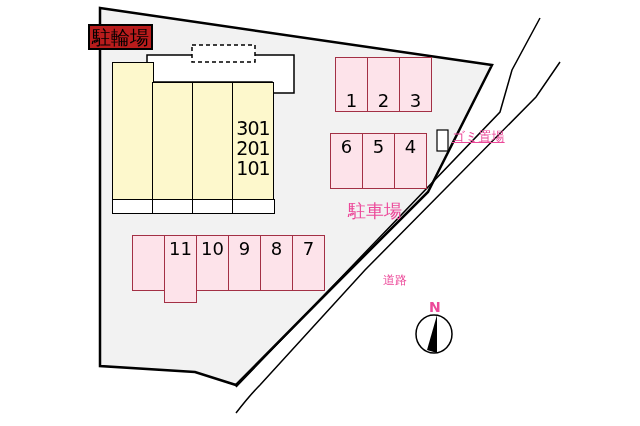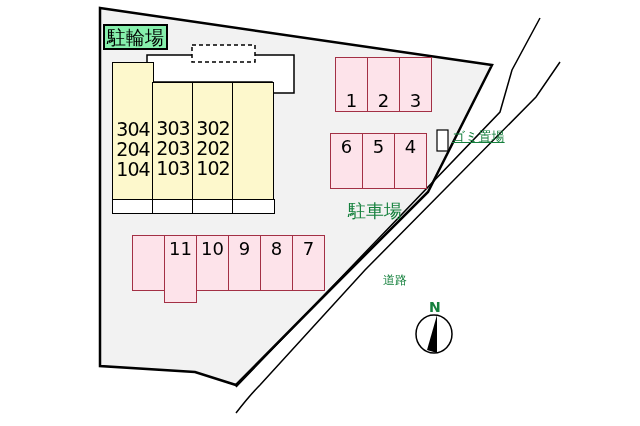--- a/index.html
+++ b/index.html
@@ -1,20 +1,20 @@
 <!DOCTYPE html>
 <html><head>
 <meta charset="utf-8">
 <style>
   html, body { margin: 0; padding: 0; background: #ffffff; }
   body { width: 640px; height: 426px; position: relative; overflow: hidden;
          font-family: "DejaVu Sans", sans-serif; }
   svg.base { position: absolute; left: 0; top: 0; }
-  .lbl { position: absolute; color: #15803d; white-space: nowrap; line-height: 1; }
-  .title-box { position: absolute; left: 103px; top: 24px; border: 2px solid #000; background: #86efac;
+  .lbl { position: absolute; color: #ec4899; white-space: nowrap; line-height: 1; }
+  .title-box { position: absolute; left: 88px; top: 24px; border: 2px solid #000; background: #b91c1c;
                font-size: 19px; padding: 1px 2px; line-height: 20px; }
   .unit { position: absolute; top: 0; height: 131px; background: #fdf8cc; border: 1.5px solid #000; box-sizing: border-box; }
   .unit .nums { position: absolute; top: 35px; left: 0; right: 0; text-align: center;
                 font-size: 19px; line-height: 20px; letter-spacing: -1px; }
   .unit .strip { position: absolute; left: -1.5px; right: -1.5px; bottom: -1.5px; height: 15px;
                  background: #fff; border: 1.5px solid #000; box-sizing: border-box; }
   .park { position: absolute; background: #fde3ea; border: 1.5px solid #a33045; box-sizing: border-box; }
   .park span { position: absolute; left: 0; right: 0; text-align: center; font-size: 18px; line-height: 18px; }
 </style>
 </head>
@@ -37,44 +37,34 @@
   <g>
     <ellipse cx="434" cy="334" rx="18" ry="19" fill="#fff" stroke="#000" stroke-width="1.5"></ellipse>
     <polygon points="437,315 437,353 427,350" fill="#000"></polygon>
   </g>
 </svg>
 
 <div class="title-box">駐輪場</div>
 
 <div>
   <div class="unit" style="left:112px; top:62px; width:42px; height:151px;">
-    <div class="nums" style="top:56px;">
-      <div>304</div>
-      <div>204</div>
-      <div>104</div>
-    </div>
     <div class="strip"></div>
   </div>
   <div class="unit" style="left:152px; top:82px; width:42px;">
-    <div class="nums">
-      <div>303</div>
-      <div>203</div>
-      <div>103</div>
-    </div>
     <div class="strip"></div>
   </div>
   <div class="unit" style="left:192px; top:82px; width:42px;">
-    <div class="nums">
-      <div>302</div>
-      <div>202</div>
-      <div>102</div>
-    </div>
     <div class="strip"></div>
   </div>
   <div class="unit" style="left:232px; top:82px; width:42px;">
+    <div class="nums">
+      <div>301</div>
+      <div>201</div>
+      <div>101</div>
+    </div>
     <div class="strip"></div>
   </div>
 </div>
 
 <div class="park" style="left:335px; top:57px; width:33px; height:55px;">
     <span style="top:34px;">1</span>
   </div>
 <div class="park" style="left:367px; top:57px; width:33px; height:55px;">
     <span style="top:34px;">2</span>
   </div>

